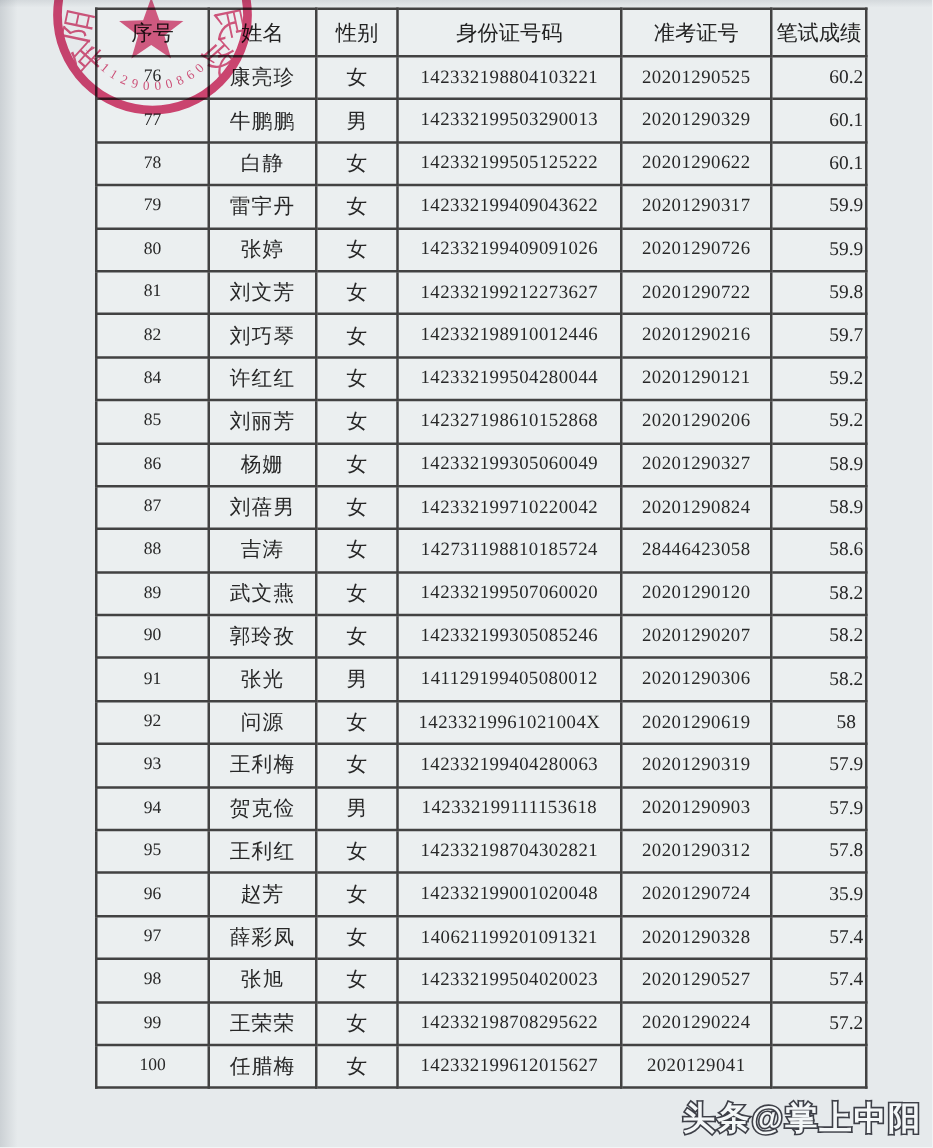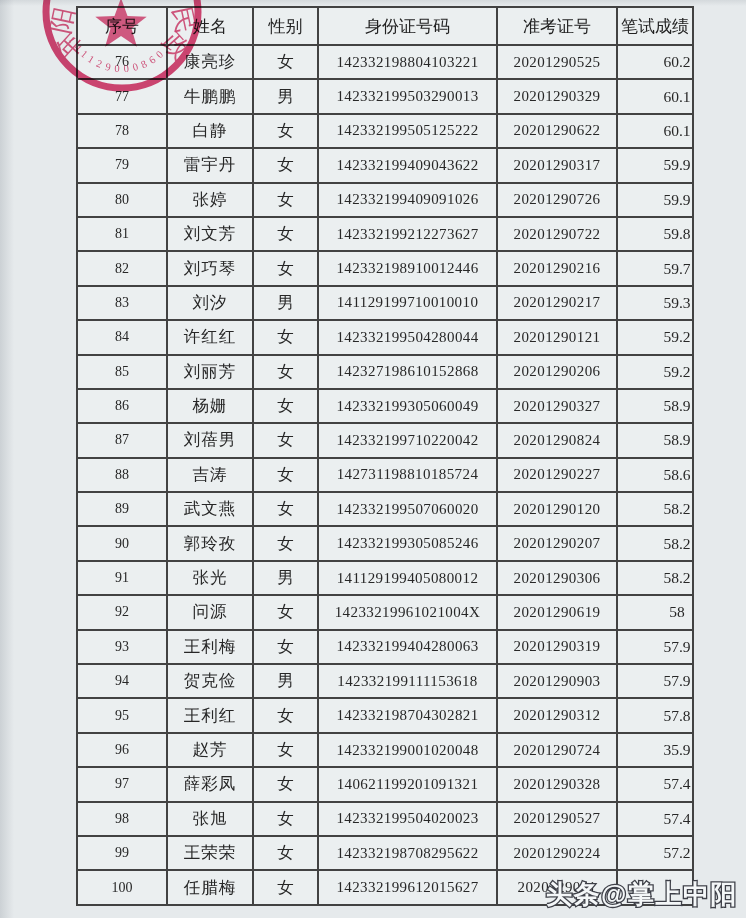--- a/index.html
+++ b/index.html
@@ -134,28 +134,20 @@
     </tr>
         <tr>
       <td class="cell-seq">82</td>
       <td class="cell-name">刘巧琴</td>
       <td class="cell-gender">女</td>
       <td class="cell-id">142332198910012446</td>
       <td class="cell-adm">20201290216</td>
       <td class="cell-score">59.7</td>
     </tr>
         <tr>
-      <td class="cell-seq">83</td>
-      <td class="cell-name">刘汐</td>
-      <td class="cell-gender">男</td>
-      <td class="cell-id">141129199710010010</td>
-      <td class="cell-adm">20201290217</td>
-      <td class="cell-score">59.3</td>
-    </tr>
-        <tr>
       <td class="cell-seq">84</td>
       <td class="cell-name">许红红</td>
       <td class="cell-gender">女</td>
       <td class="cell-id">142332199504280044</td>
       <td class="cell-adm">20201290121</td>
       <td class="cell-score">59.2</td>
     </tr>
         <tr>
       <td class="cell-seq">85</td>
       <td class="cell-name">刘丽芳</td>
@@ -178,21 +170,21 @@
       <td class="cell-gender">女</td>
       <td class="cell-id">142332199710220042</td>
       <td class="cell-adm">20201290824</td>
       <td class="cell-score">58.9</td>
     </tr>
         <tr>
       <td class="cell-seq">88</td>
       <td class="cell-name">吉涛</td>
       <td class="cell-gender">女</td>
       <td class="cell-id">142731198810185724</td>
-      <td class="cell-adm">20201290227</td>
+      <td class="cell-adm">28446423058</td>
       <td class="cell-score">58.6</td>
     </tr>
         <tr>
       <td class="cell-seq">89</td>
       <td class="cell-name">武文燕</td>
       <td class="cell-gender">女</td>
       <td class="cell-id">142332199507060020</td>
       <td class="cell-adm">20201290120</td>
       <td class="cell-score">58.2</td>
     </tr>

